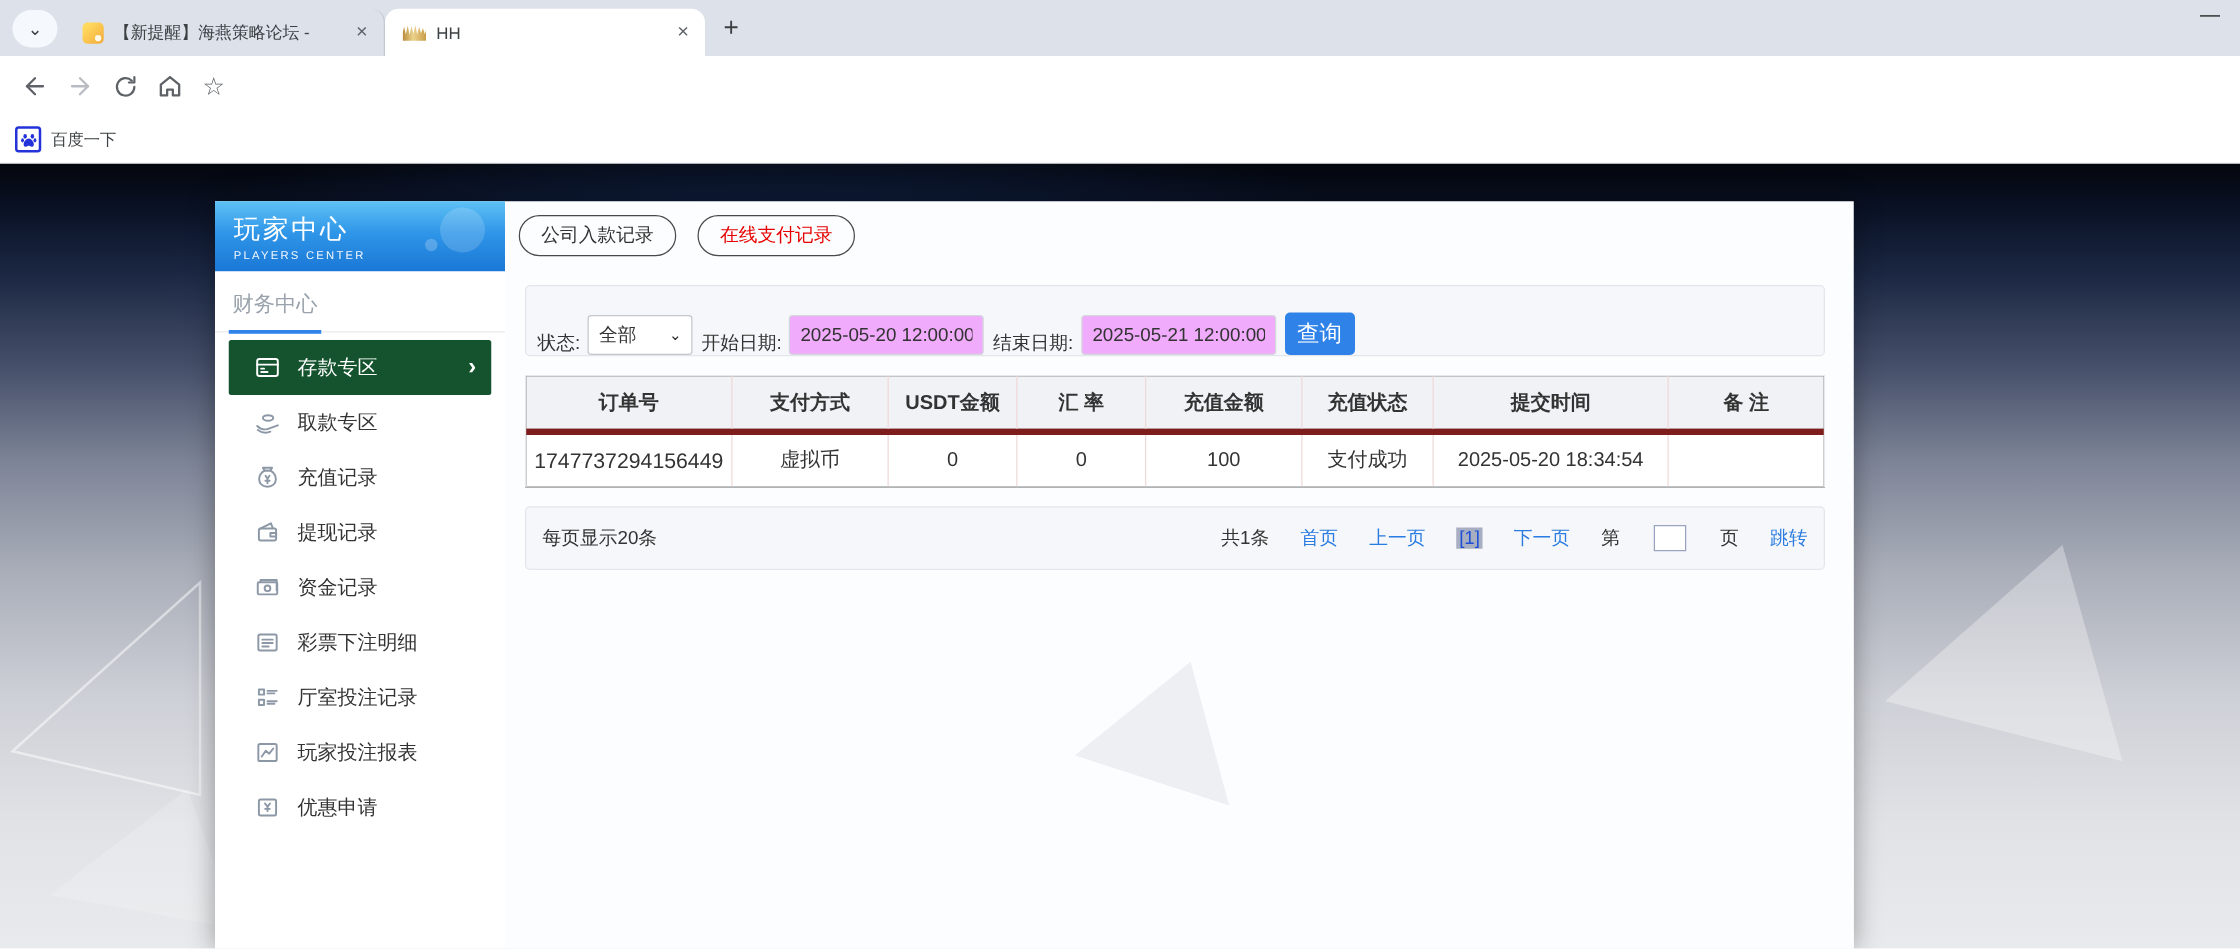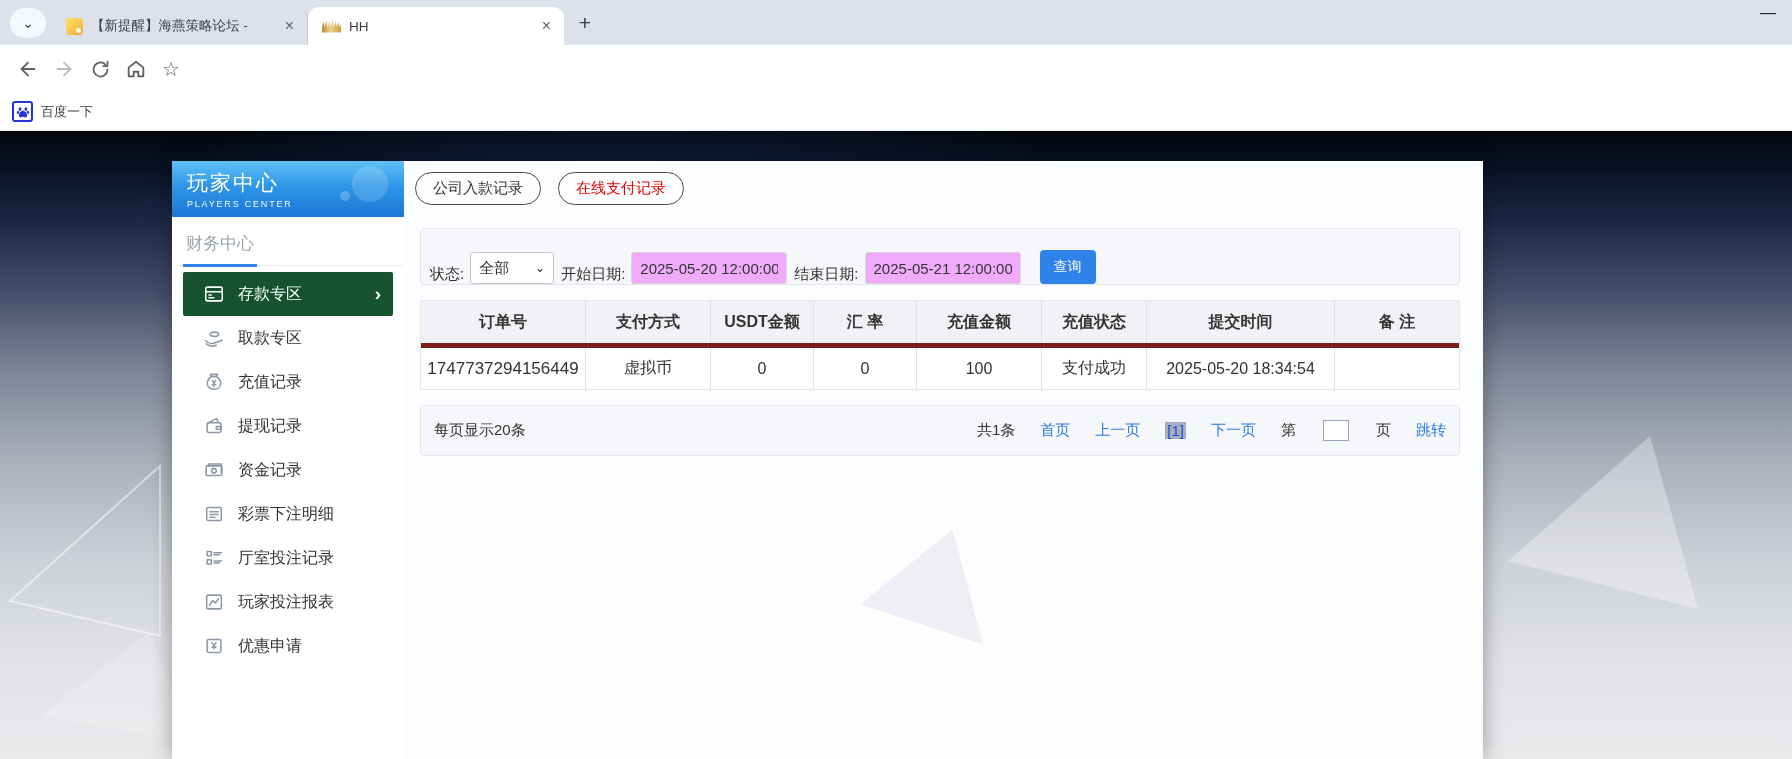--- a/index.html
+++ b/index.html
@@ -61,21 +61,21 @@
   
   .content { flex:1; background:#fcfdfe; position:relative; overflow:hidden; }
   .pill-tabs { position:absolute; top:11px; left:11px; display:flex; gap:17px; }
   .pill { height:33px; padding:0 17px; border:1px solid #4a4a4a; border-radius:17px; display:flex; align-items:center; font-size:15px; color:#333; background:transparent; }
   .pill.active { color:#e60000; }
 
   .filter { position:absolute; left:16px; top:67px; width:1040px; height:57px; background:#f5f7fa; border:1px solid #e3e6ea; border-radius:4px; display:flex; align-items:flex-end; padding:0 9px; font-size:15px; color:#333; }
   .fsel { width:84px; height:32px; background:#fff; border:1px solid #c3c7cc; border-radius:3px; display:flex; align-items:center; justify-content:space-between; padding:0 8px; margin:0 7px 0 6px; font-size:15px; }
   .fsel .ch { font-size:12px; color:#222; }
   .fin { width:156px; height:32px; background:#f0abfc; border:1px solid #d4d7db; border-radius:3px; margin:0 7px 0 6px; font-size:15px; color:#333; padding:0 8px; font-family:inherit; }
-  .qbtn { width:56px; height:34px; background:#2e82e8; color:#fff; border:none; border-radius:4px; font-size:14px; margin-left:12px; font-family:inherit; }
+  .qbtn { width:56px; height:34px; background:#2e82e8; color:#fff; border:none; border-radius:4px; font-size:18px; font-family:inherit; }
 
   .tbl { position:absolute; left:16px; top:139px; width:1040px; border:1px solid #e5e7ea; background:#000000; }
   .thead { display:flex; background:#f0f2f5; height:42px; font-weight:bold; font-size:16px; color:#333; }
   .trow { display:flex; height:46px; font-size:16px; color:#333; border-top:5px solid #7f1d1d; background:#fff; }
   .cell { display:flex; align-items:center; justify-content:center; border-right:1px solid #f0d9d9; overflow:hidden; }
   .cell:last-child { border-right:none; }
   .c0{width:165px;} .c1{width:125px;} .c2{width:103px;} .c3{width:103px;}
   .c4{width:125px;} .c5{width:105px;} .c6{width:188px;} .c7{width:124px;}
   .trow .c0 { font-size:17px; }
 

